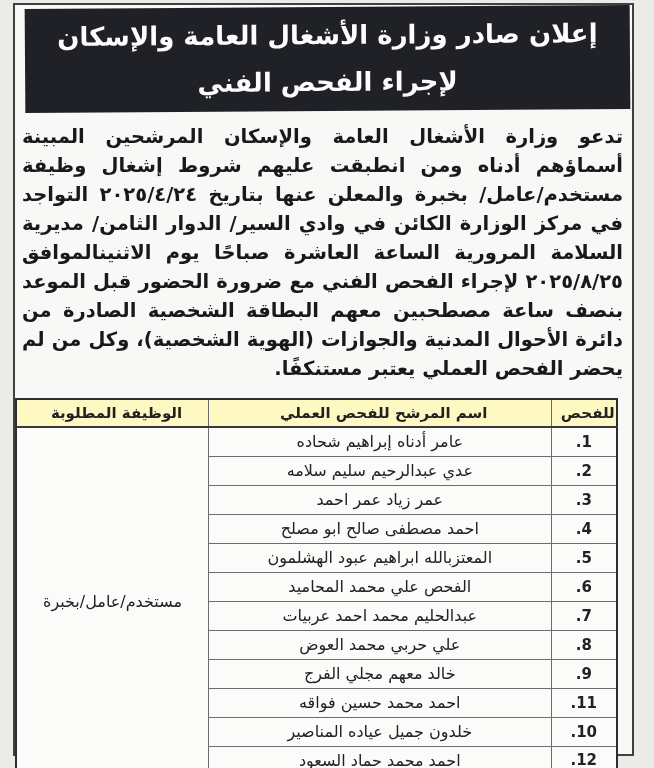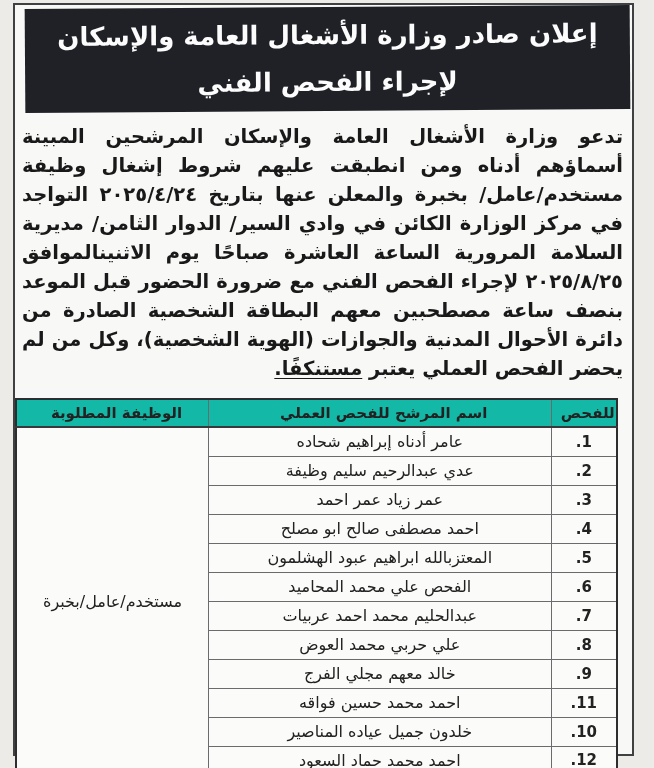--- a/index.html
+++ b/index.html
@@ -33,38 +33,37 @@
   }
   .body-text {
     padding: 11px 9px 0 7px;
     font-size: 19.5px;
     font-weight: bold;
     line-height: 29px;
     text-align: justify;
     color: #19191a;
   }
   .underlined {
-    text-decoration: underline;
     text-underline-offset: 3px;
   }
   table.candidates {
     border-collapse: collapse;
     margin: 15px 14px 0 auto;
     background: #fbfbf9;
     border: 2px solid #2d2d2f;
     table-layout: fixed;
   }
   table.candidates th, table.candidates td {
     border: 1px solid #6b6b6d;
     text-align: center;
     vertical-align: middle;
     color: #222;
   }
   table.candidates thead th {
-    background: #14b8a6;
+    background: #fef9c3;
     height: 28px;
     font-size: 15px;
     font-weight: bold;
     border-bottom: 2px solid #39393b;
     padding-left: 8px;
   }
   td.num-cell  { width: 66px;  height: 29px; font-size: 15px; font-weight: bold; color: #333; }
   td.name-cell { width: 346px; height: 29px; font-size: 16px; font-weight: normal; }
   td.job-cell  { width: 194px; font-size: 16px; font-weight: normal; }
   th.col-num  { width: 66px; }
@@ -92,21 +91,21 @@
       </tr>
     </thead>
     <tbody id="candidates-body">
         <tr>
           <td class="num-cell">1.</td>
           <td class="name-cell">عامر أدناه إبراهيم شحاده</td>
           <td class="job-cell" rowspan="12">مستخدم/عامل/بخبرة</td>
         </tr>
         <tr>
           <td class="num-cell">2.</td>
-          <td class="name-cell">عدي عبدالرحيم سليم وظيفة</td>
+          <td class="name-cell">عدي عبدالرحيم سليم سلامه</td>
         </tr>
         <tr>
           <td class="num-cell">3.</td>
           <td class="name-cell">عمر زياد عمر احمد</td>
         </tr>
         <tr>
           <td class="num-cell">4.</td>
           <td class="name-cell">احمد مصطفى صالح ابو مصلح</td>
         </tr>
         <tr>

